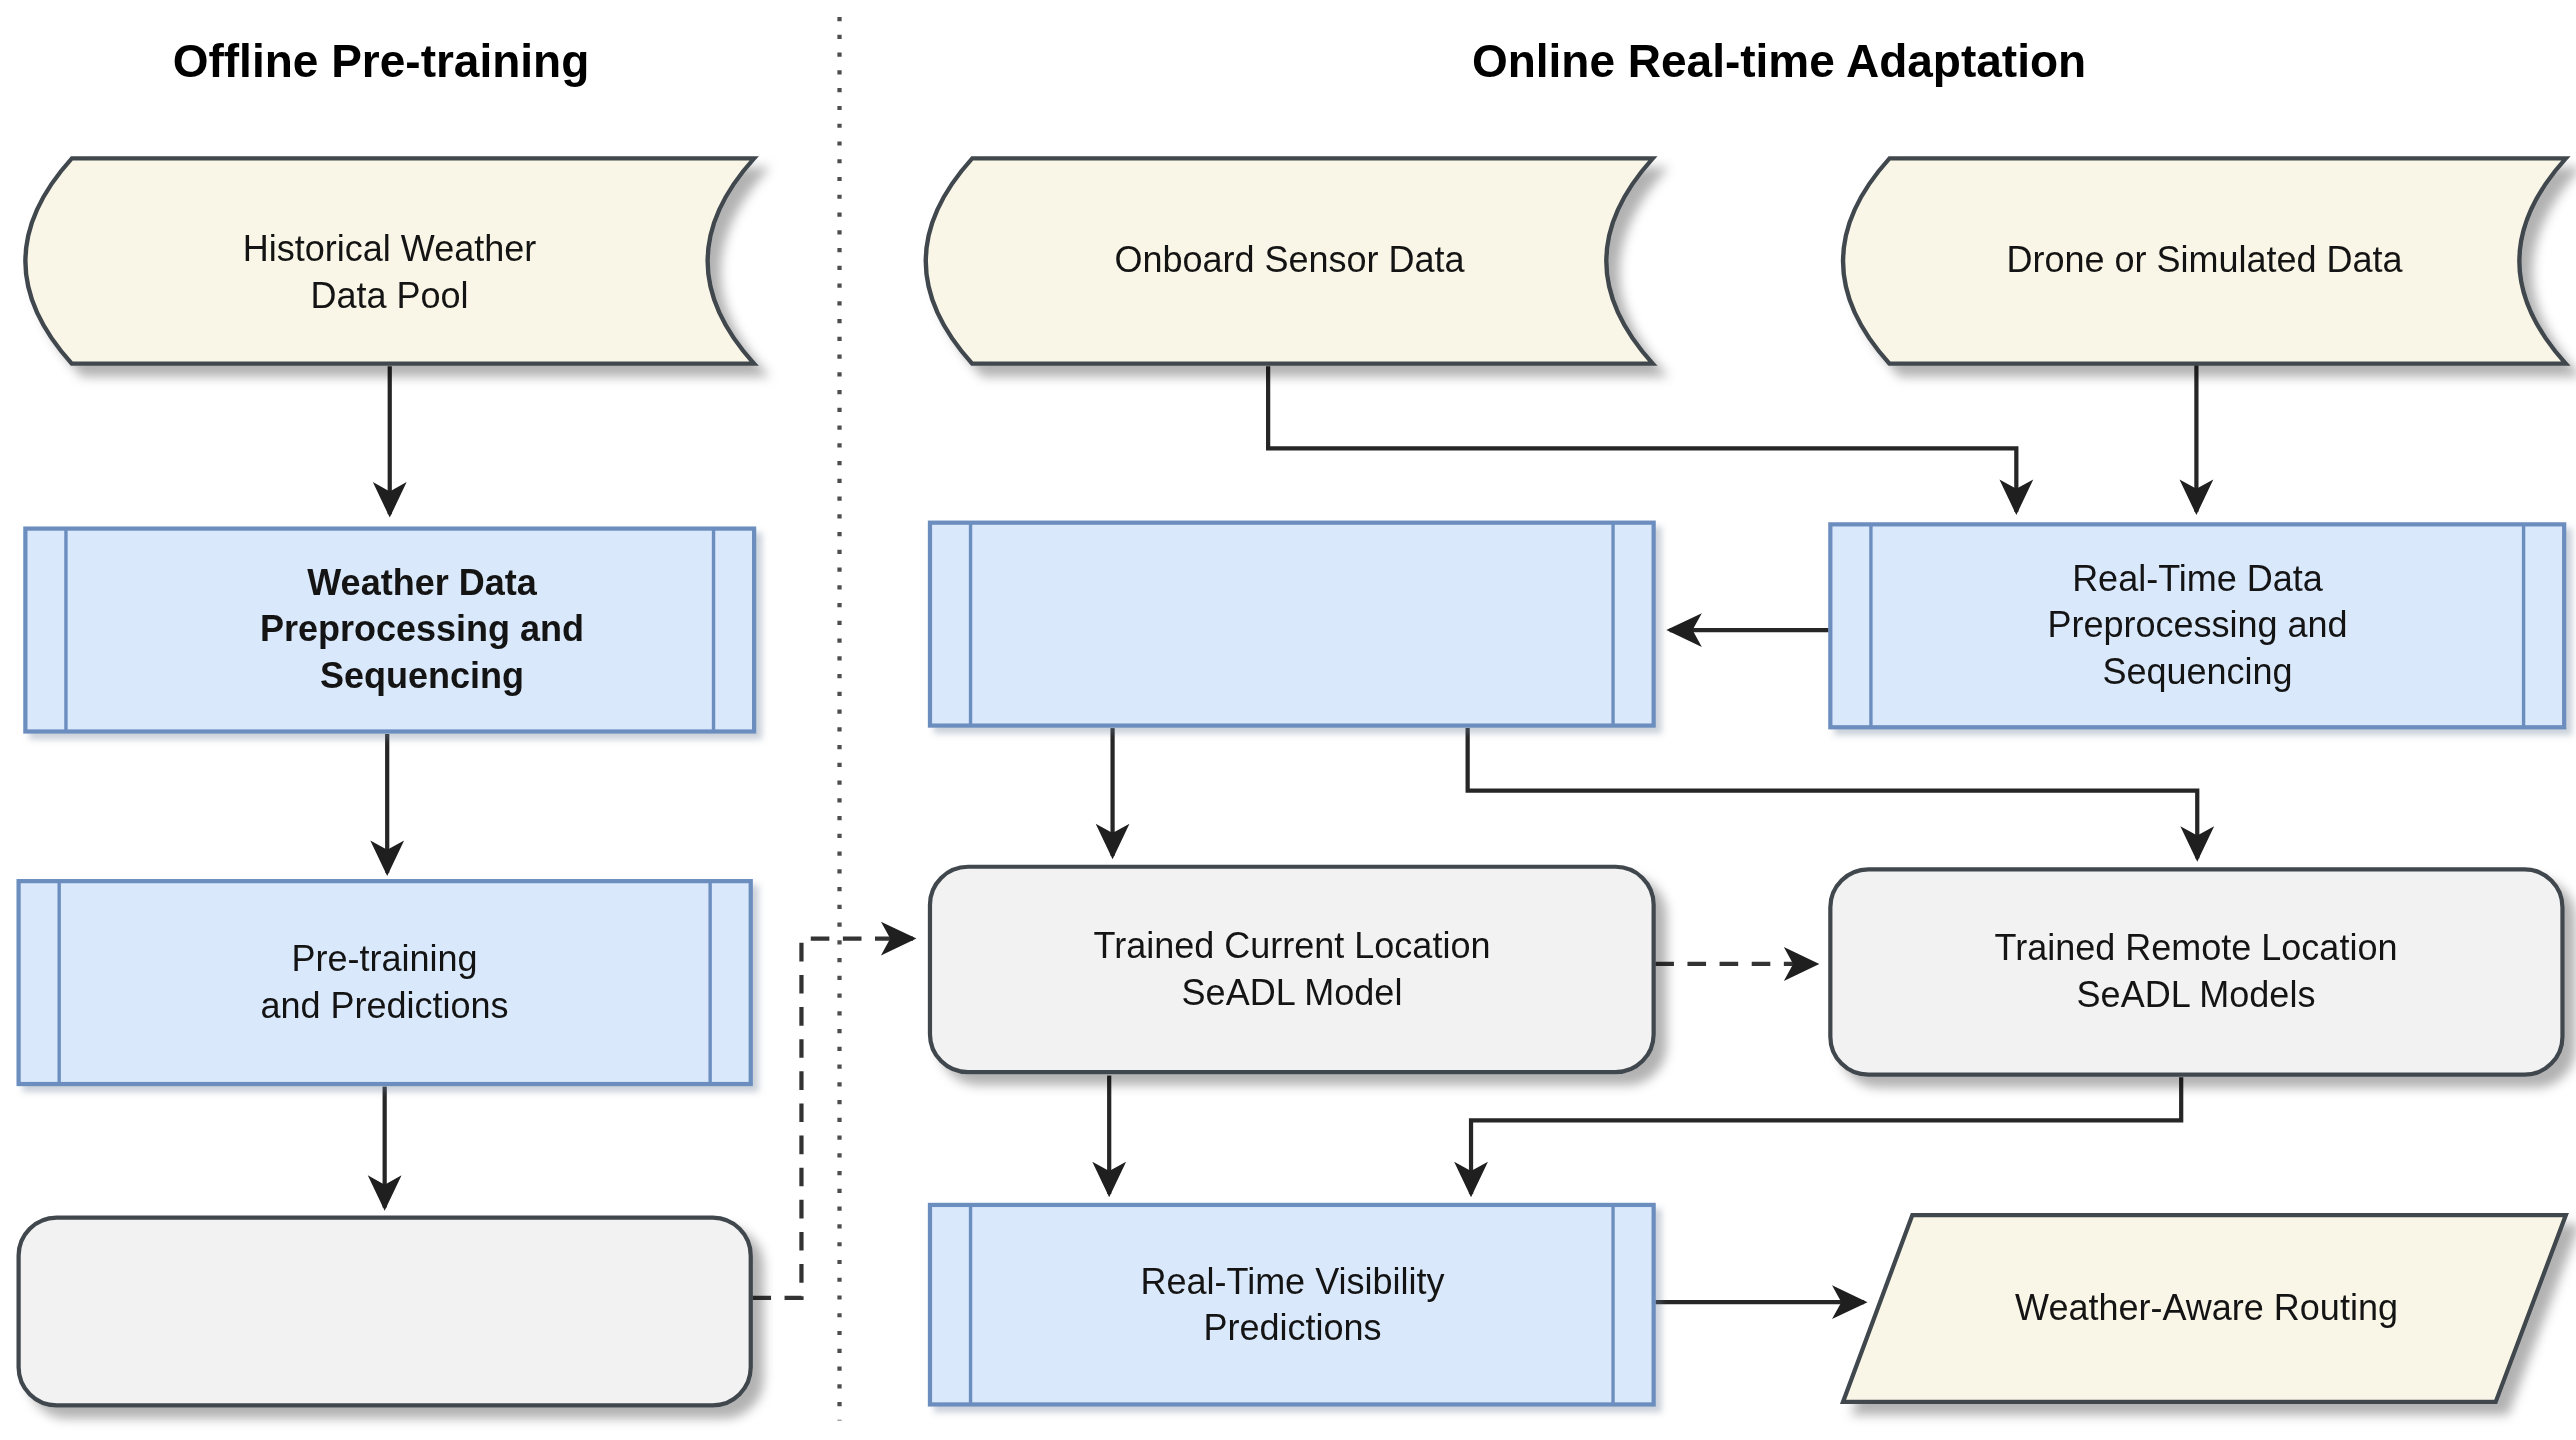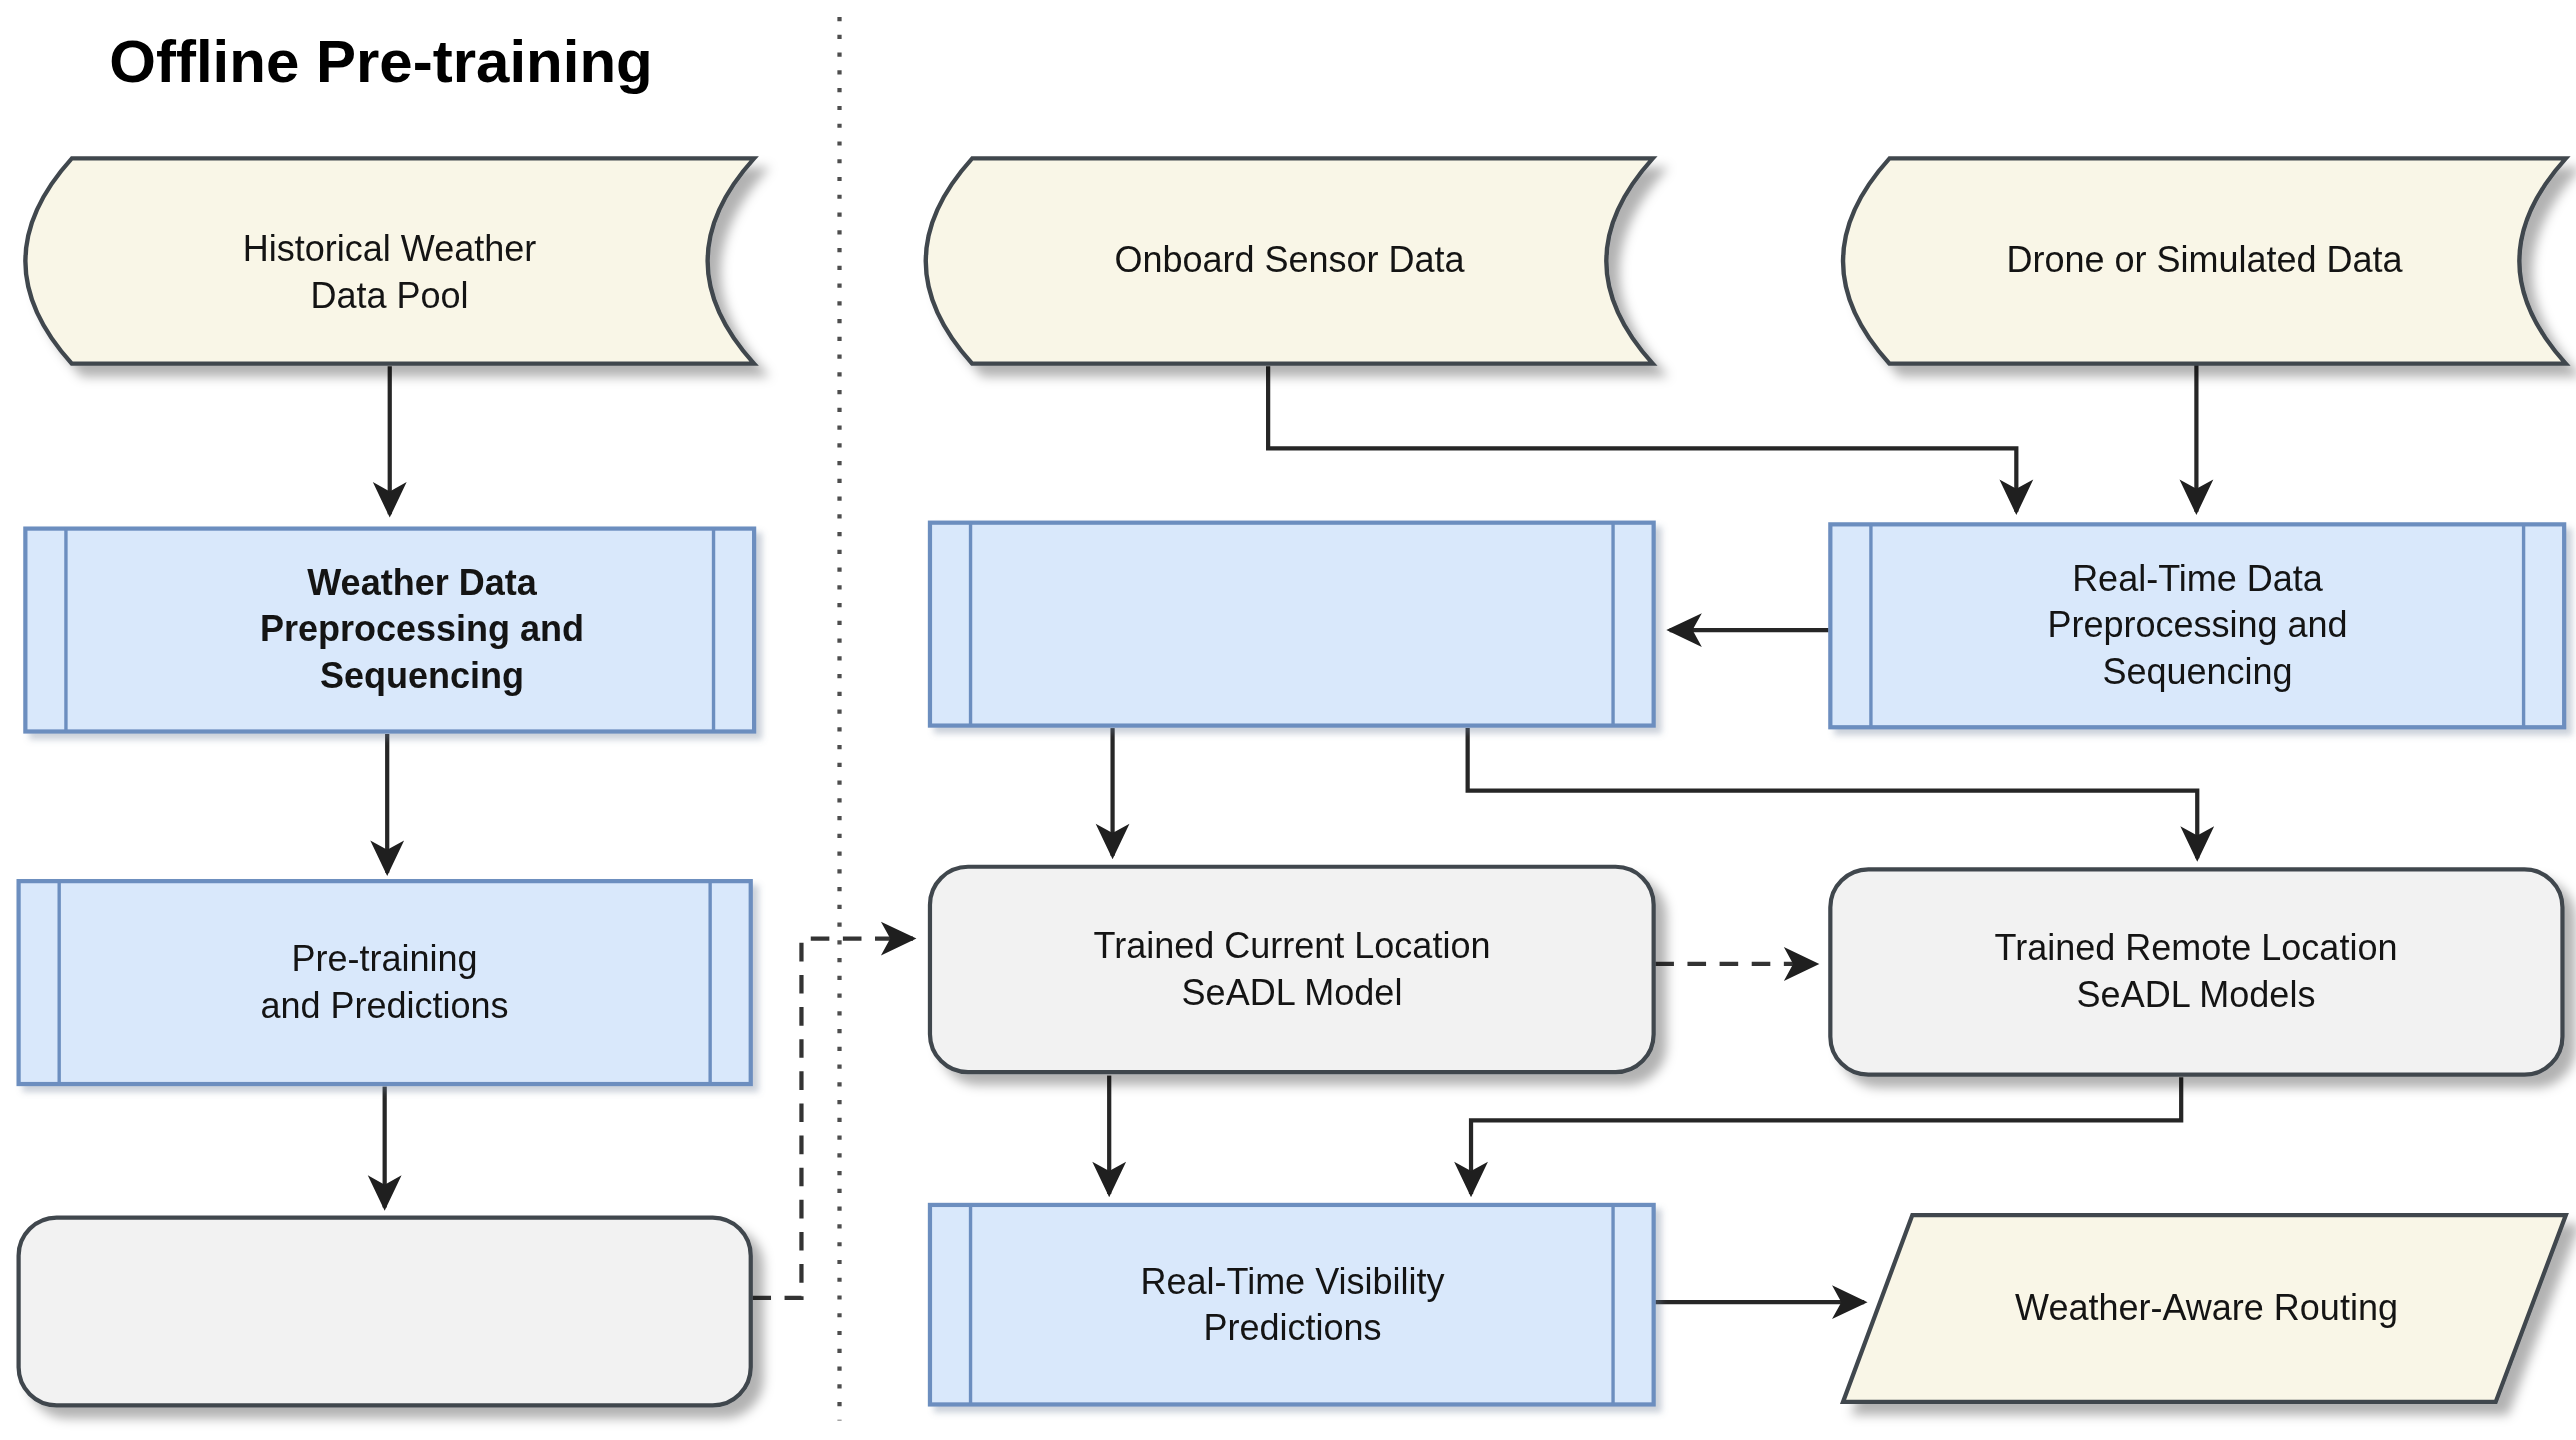--- a/index.html
+++ b/index.html
@@ -1,19 +1,19 @@
 <!DOCTYPE html>
 <html style="font-size:13.5px"><head>
 <meta charset="utf-8">
 <style>
   html,body{margin:0;padding:0;background:#ffffff;}
   body{width:2576px;height:1441px;position:relative;font-family:"Liberation Sans",sans-serif;}
   #stage{position:absolute;inset:0;}
   svg#diagram-svg{position:absolute;left:0;top:0;}
-  .section-title{position:absolute;font-weight:bold;font-size:60px;color:#000;
+  .section-title{position:absolute;font-weight:bold;font-size:46px;color:#000;
     display:flex;align-items:center;justify-content:center;text-align:center;letter-spacing:0px;}
   .node-label{position:absolute;font-size:36px;line-height:1.28;color:#141414;
     white-space:pre-line;display:flex;align-items:center;justify-content:center;text-align:center;}
   .shape-cream{fill:#F9F6E7;stroke:#40474E;stroke-width:5;}
   .shape-blue{fill:#D9E8FB;stroke:#6C8EBF;stroke-width:5;}
   .inner-line{stroke:#6C8EBF;stroke-width:4;}
   .shape-gray{fill:#F2F2F2;stroke:#40474E;stroke-width:5;}
   .conn{stroke:#262626;stroke-width:5;fill:none;}
   .conn-dashed{stroke:#333333;stroke-width:5;fill:none;stroke-dasharray:22 16;}
   .divider{stroke:#4d4d4d;stroke-width:5;fill:none;stroke-dasharray:5 16;}
@@ -85,20 +85,21 @@
     </g>
 
     <rect class="shape-gray shadowed" x="22" y="1440" width="866" height="222" rx="45" ry="45"></rect>
     <rect class="shape-gray shadowed" x="1100" y="1025" width="856" height="243" rx="45" ry="45"></rect>
     <rect class="shape-gray shadowed" x="2165" y="1028" width="866" height="243" rx="45" ry="45"></rect>
 
     <path class="shape-cream shadowed" d="M 2262,1437 L 3035,1437 L 2952,1658 L 2180,1658 Z"></path>
   </svg>
 
   <div class="section-title" style="left:85px;top:27px;width:592px;height:68px;">Offline Pre-training</div>
+  <div class="section-title" style="left:1441px;top:27px;width:676px;height:68px;">Online Real-time Adaptation</div>
 
   <div class="node-label" style="left:25px;top:158px;width:729px;height:205px;margin-top:12px;">Historical Weather
 Data Pool</div>
   <div class="node-label" style="left:66px;top:528px;width:712px;height:203px;font-weight:bold;">Weather Data
 Preprocessing and
 Sequencing</div>
   <div class="node-label" style="left:59px;top:881px;width:651px;height:203px;">Pre-training
 and Predictions</div>
   <div class="node-label" style="left:1843px;top:158px;width:723px;height:205px;">Drone or Simulated Data</div>
   <div class="node-label" style="left:926px;top:158px;width:727px;height:205px;">Onboard Sensor Data</div>

